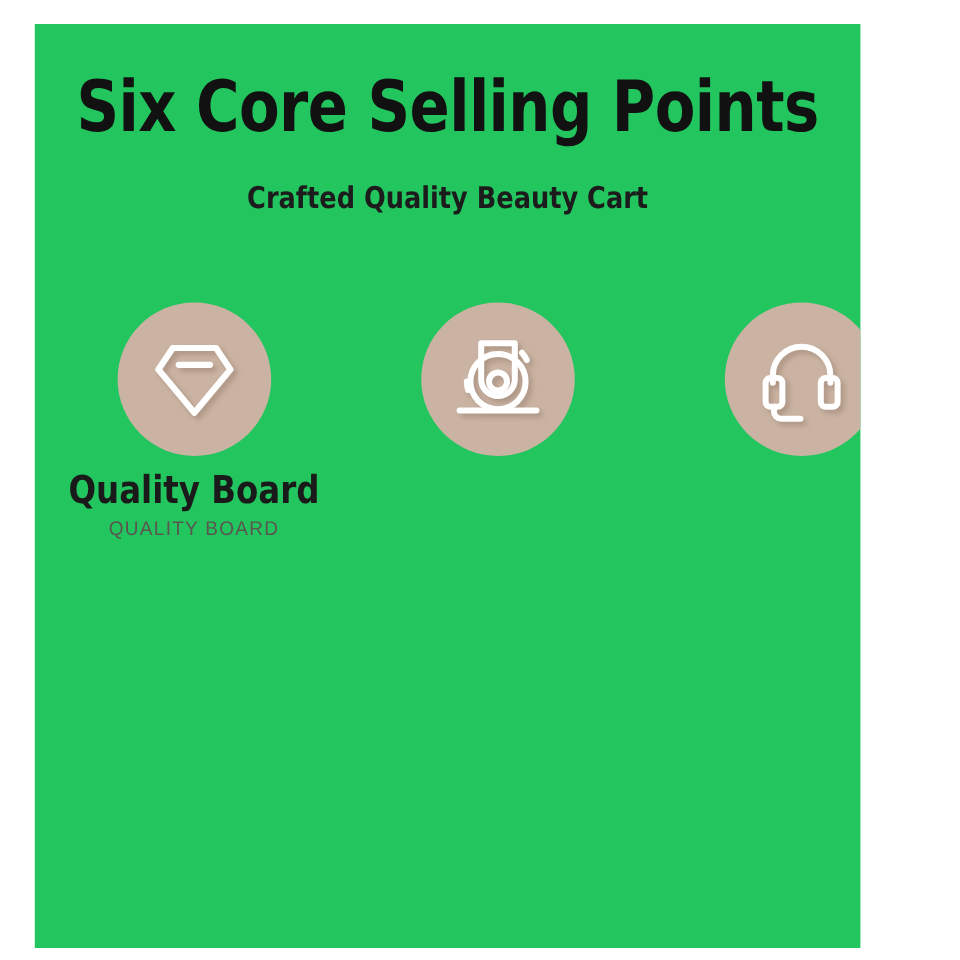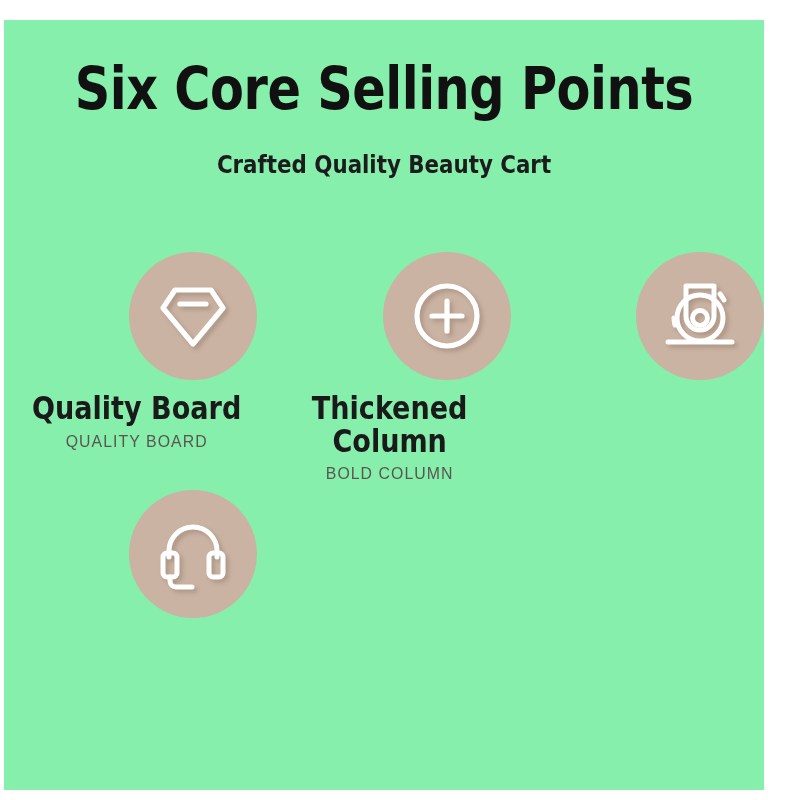--- a/index.html
+++ b/index.html
@@ -7,25 +7,25 @@
     padding: 0;
     width: 800px;
     height: 800px;
     background: #ffffff;
     font-family: "Liberation Sans", sans-serif;
     overflow: hidden;
   }
 
   #poster {
     position: absolute;
-    left: 4px;
+    left: 29px;
     top: 20px;
-    width: 760px;
+    width: 688px;
     height: 770px;
-    background: #86efac;
+    background: #22c55e;
     overflow: hidden;
   }
 
   
   .header {
     width: 100%;
     text-align: center;
     padding-top: 38px;
     box-sizing: border-box;
   }
@@ -59,21 +59,21 @@
     width: 760px;
     display: grid;
     grid-template-columns: repeat(3, 1fr);
     grid-template-rows: 238px 238px;
   }
 
   .feature-card {
     position: relative;
     display: flex;
     flex-direction: column;
-    align-items: flex-end;
+    align-items: center;
     margin-left: 12px;
   }
 
   .icon-circle {
     width: 128px;
     height: 128px;
     border-radius: 50%;
     background: #cab3a2;
     display: flex;
     align-items: center;
@@ -139,34 +139,20 @@
           </svg>
         </span>
       </div>
       <div class="label-wrap">
         <div class="label-main">Quality Board</div>
         <div class="label-sub">QUALITY BOARD</div>
       </div>
     </div>
 
 
-    <div class="feature-card">
-      <div class="icon-circle">
-        <span>
-          <svg width="70" height="70" viewBox="0 0 70 70" fill="none" stroke="#ffffff" stroke-width="5.2" stroke-linecap="round">
-            <circle cx="35" cy="35" r="30"></circle>
-            <path d="M35 20 V50 M20 35 H50"></path>
-          </svg>
-        </span>
-      </div>
-      <div class="label-wrap">
-        <div class="label-main">Thickened Column</div>
-        <div class="label-sub">BOLD COLUMN</div>
-      </div>
-    </div>
 
     <div class="feature-card">
       <div class="icon-circle">
         <span>
           <svg width="76" height="72" viewBox="0 0 76 72" fill="none" stroke="#ffffff" stroke-width="5" stroke-linejoin="round" stroke-linecap="round">
             <circle cx="38" cy="38" r="23"></circle>
             <circle cx="38" cy="38" r="7.5"></circle>
             <path d="M24 6 H52 V36 A14 14 0 0 1 24 36 Z"></path>
             <path d="M6 62 H70"></path>
             <path d="M62 20 A27 27 0 0 0 58 14"></path>

